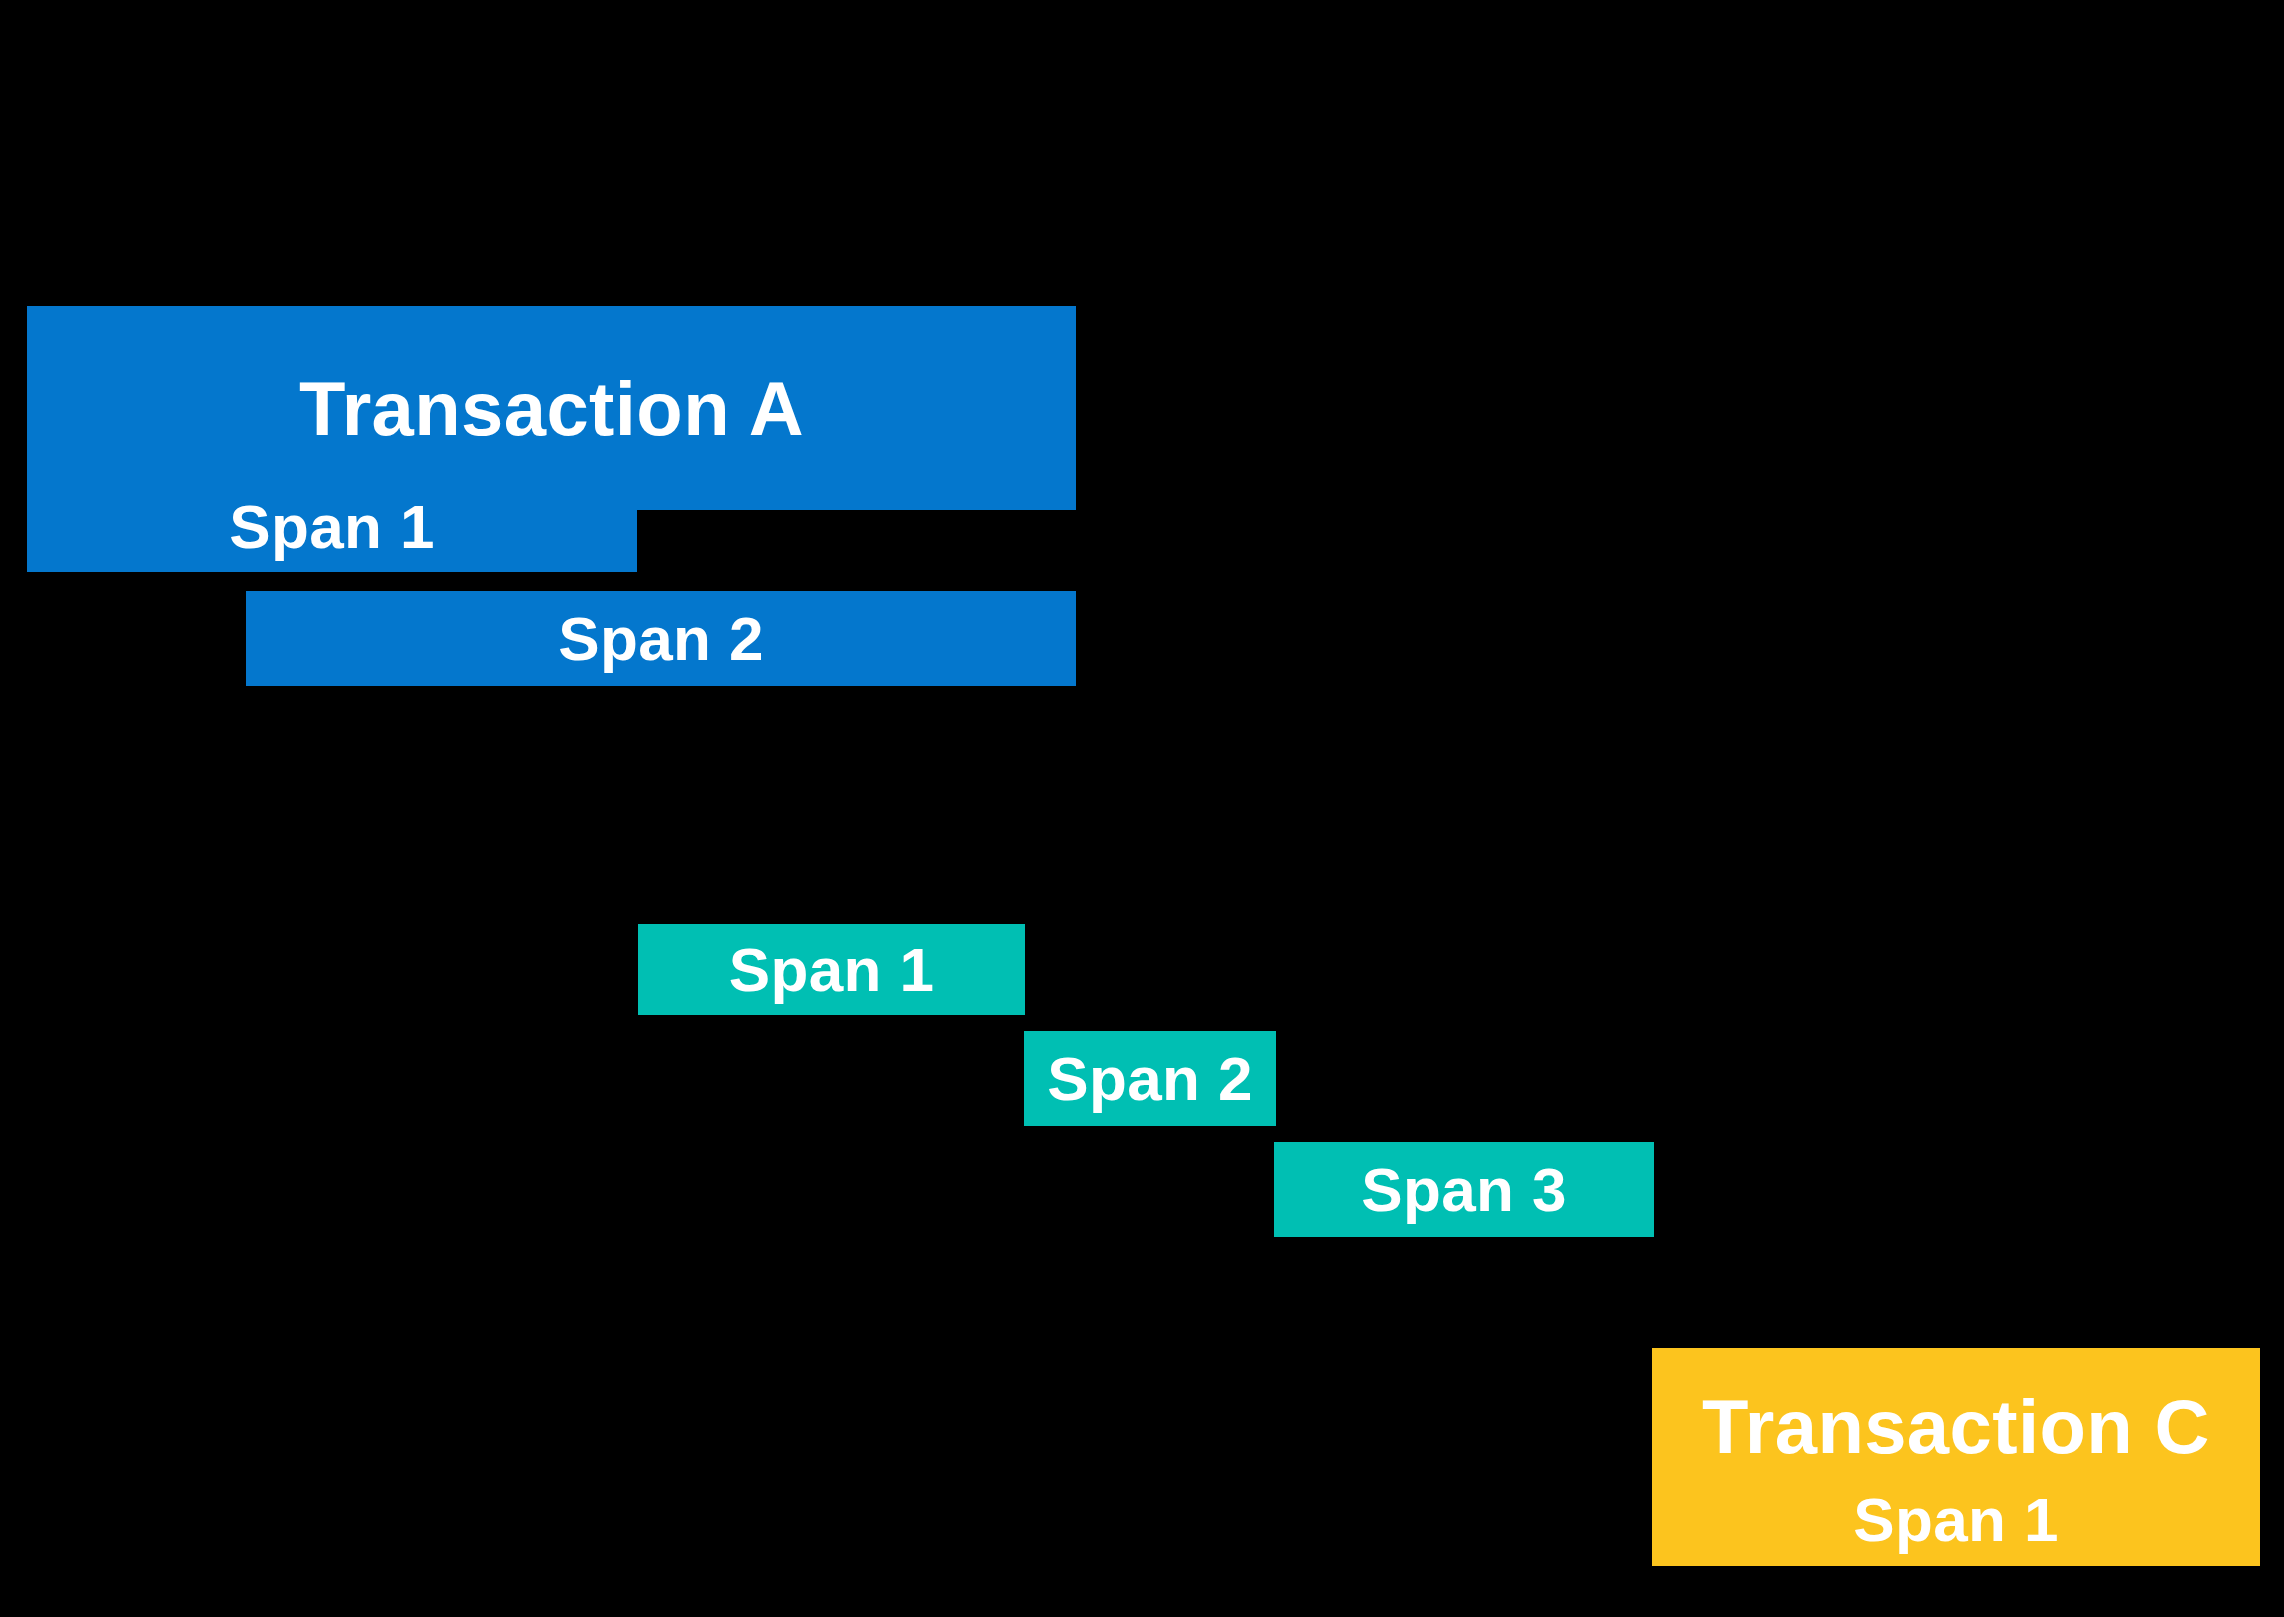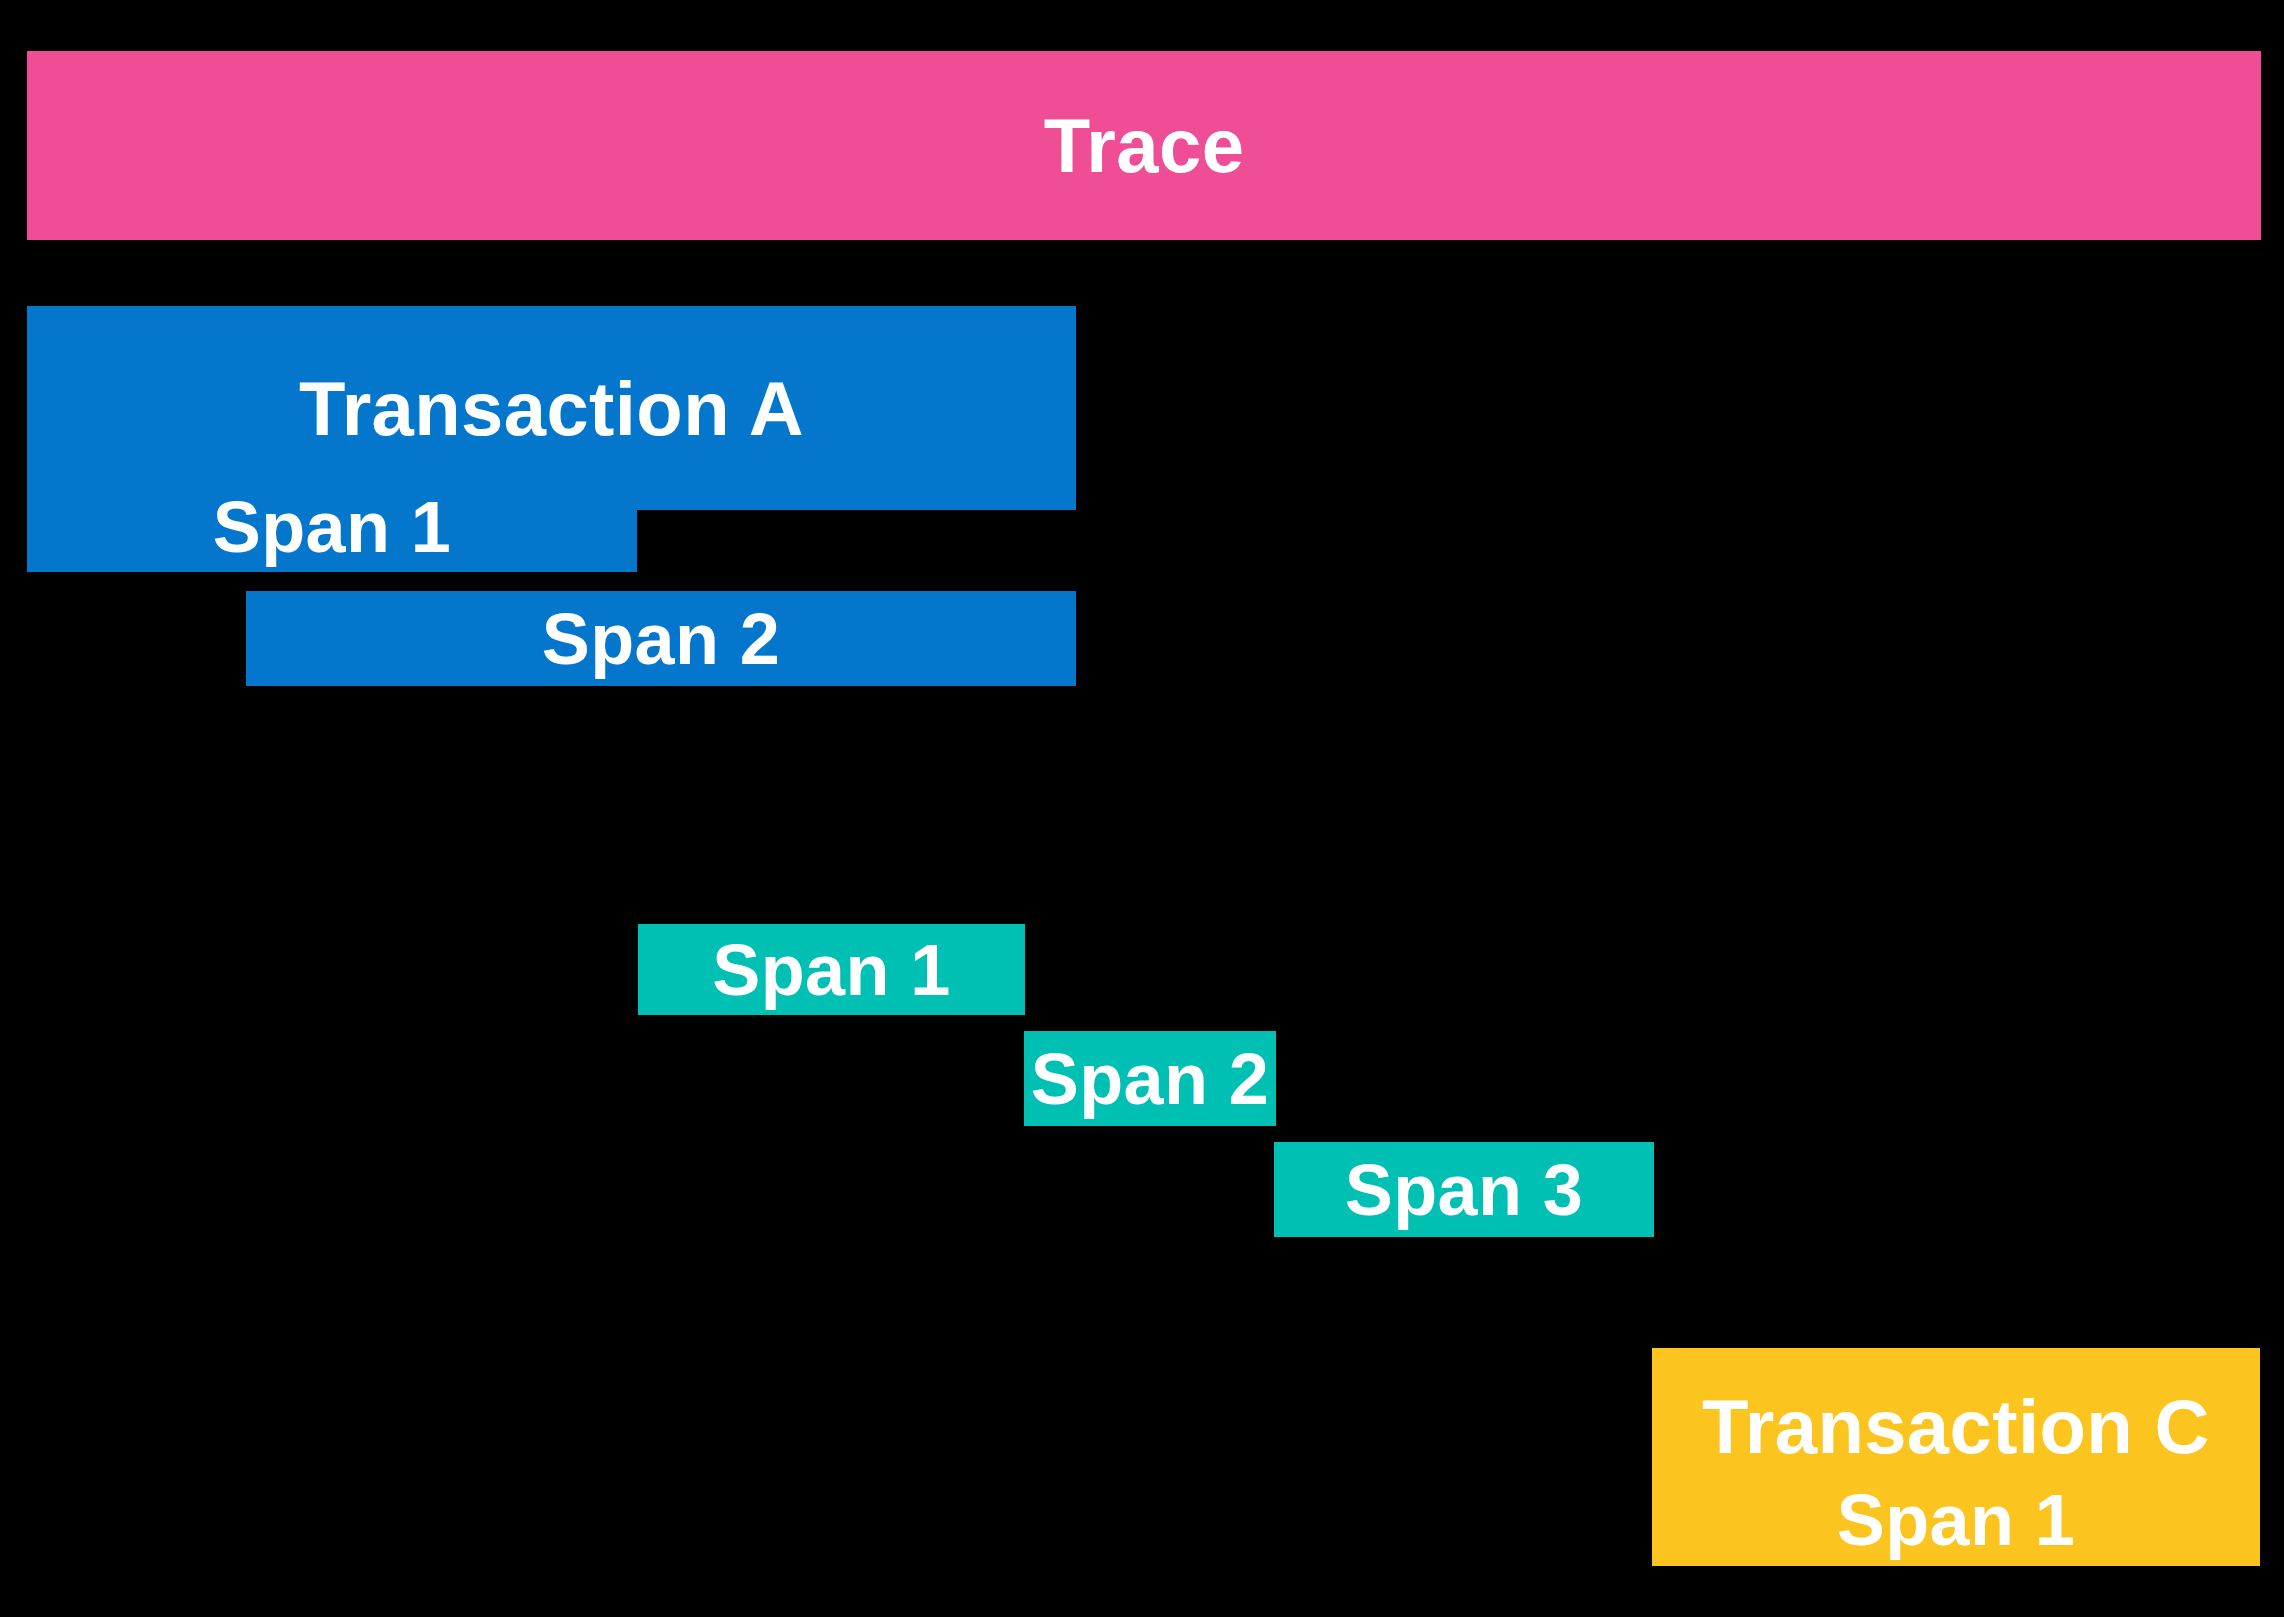--- a/index.html
+++ b/index.html
@@ -23,33 +23,30 @@
     color: #ffffff;
     box-sizing: border-box;
     white-space: nowrap;
   }
   .bar--title .bar-label {
     font-size: 76px;
     font-weight: 600;
     letter-spacing: 0.4px;
   }
   .bar--span .bar-label {
-    font-size: 72px;
+    font-size: 62px;
     font-weight: 600;
     letter-spacing: 0.4px;
   }
 </style>
 </head>
 <body>
 
 <div class="canvas">
 
-  <div class="bar bar--title" style="left: 27px; top: 51px; width: 2234px; height: 189px; background: rgb(239, 77, 149);">
-    <span class="bar-label">Trace</span>
-  </div>
 
   <div class="bar bar--title" style="left: 27px; top: 306px; width: 1049px; height: 204px; background: rgb(4, 119, 205);">
     <span class="bar-label">Transaction A</span>
   </div>
 
   <div class="bar bar--span" style="left: 27px; top: 481px; width: 610px; height: 91px; background: rgb(4, 119, 205);">
     <span class="bar-label">Span 1</span>
   </div>
 
   <div class="bar bar--span" style="left: 246px; top: 591px; width: 830px; height: 95px; background: rgb(4, 119, 205);">

